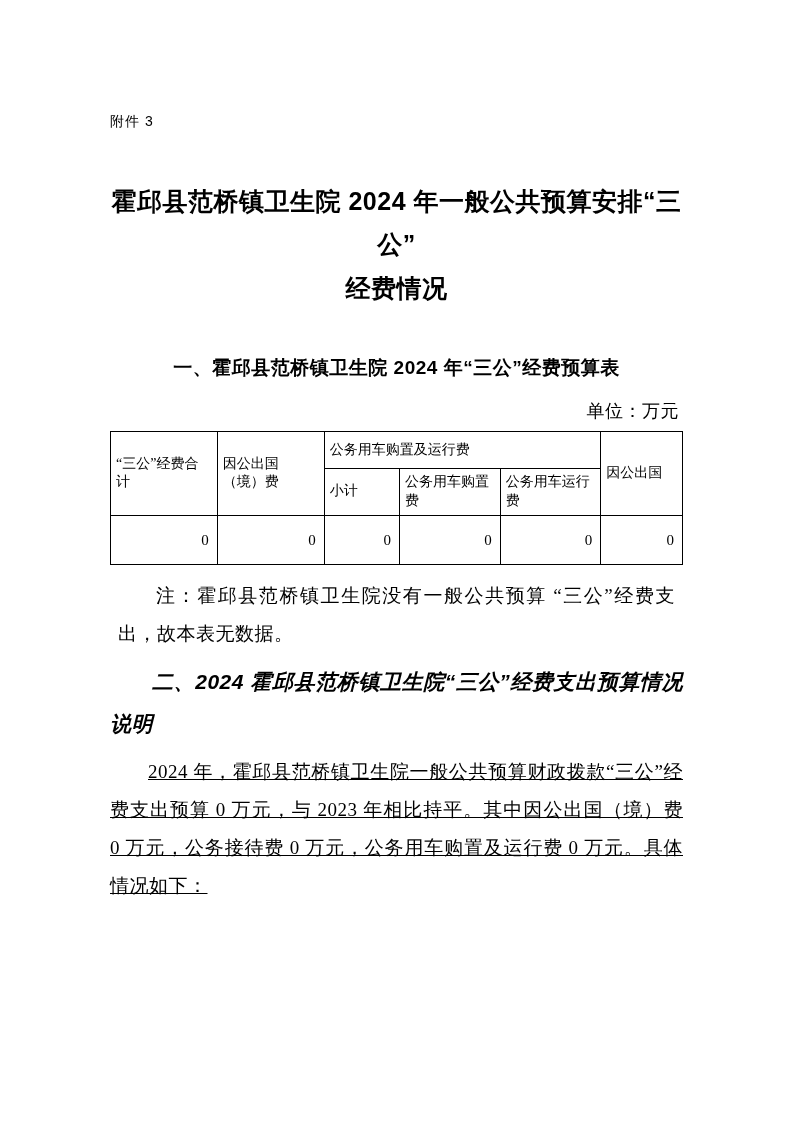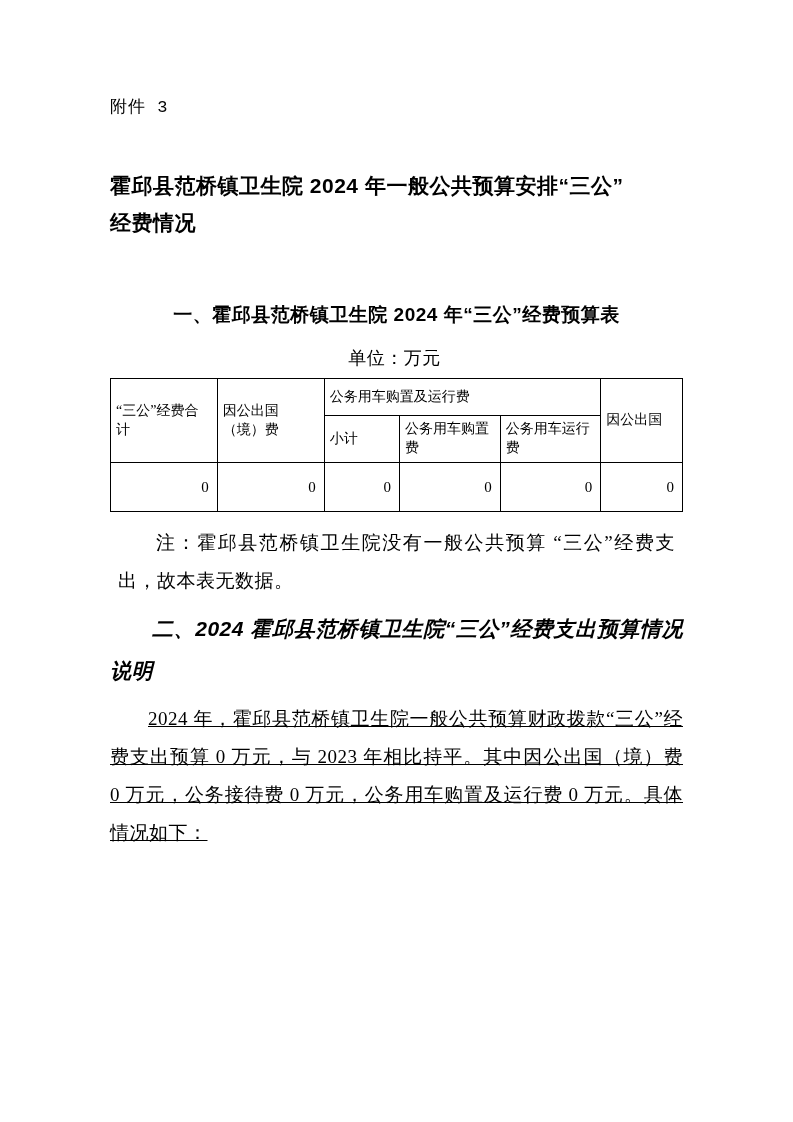--- a/index.html
+++ b/index.html
@@ -16,45 +16,46 @@
     overflow: hidden;
   }
   .page {
     width: 793px;
     height: 1122px;
     box-sizing: border-box;
     padding: 96px 110px 60px 110px;
     position: relative;
   }
   .attachment-label {
-    font-family: Liberation Mono, monospace;
-    font-size: 17px;
+    font-family: Liberation Sans, sans-serif;
+    font-size: 14px;
     letter-spacing: 1px;
-    margin: 0 0 48px 0;
+    margin: 16px 0 48px 0;
     line-height: 1.4;
   }
   .doc-title {
     font-family: "Liberation Sans", "DejaVu Sans", sans-serif;
-    font-size: 21px;
+    font-size: 25px;
     font-weight: bold;
+    text-align: center;
     line-height: 1.75;
     letter-spacing: 0.5px;
-    margin: 0 0 57px 0;
+    margin: 0 0 40px 0;
   }
   .section-heading {
     font-family: "Liberation Sans", "DejaVu Sans", sans-serif;
     font-size: 19px;
     font-weight: bold;
     text-align: center;
     letter-spacing: 0.5px;
     margin: 4px 0 14px 0;
     line-height: 1.8;
   }
   .unit-line {
-    text-align: center;
+    text-align: right;
     font-size: 18px;
     margin: 0 4px 8px 0;
     letter-spacing: 0.5px;
   }
   table.budget {
     border-collapse: collapse;
     width: 100%;
     table-layout: fixed;
   }
   table.budget td, table.budget th {

